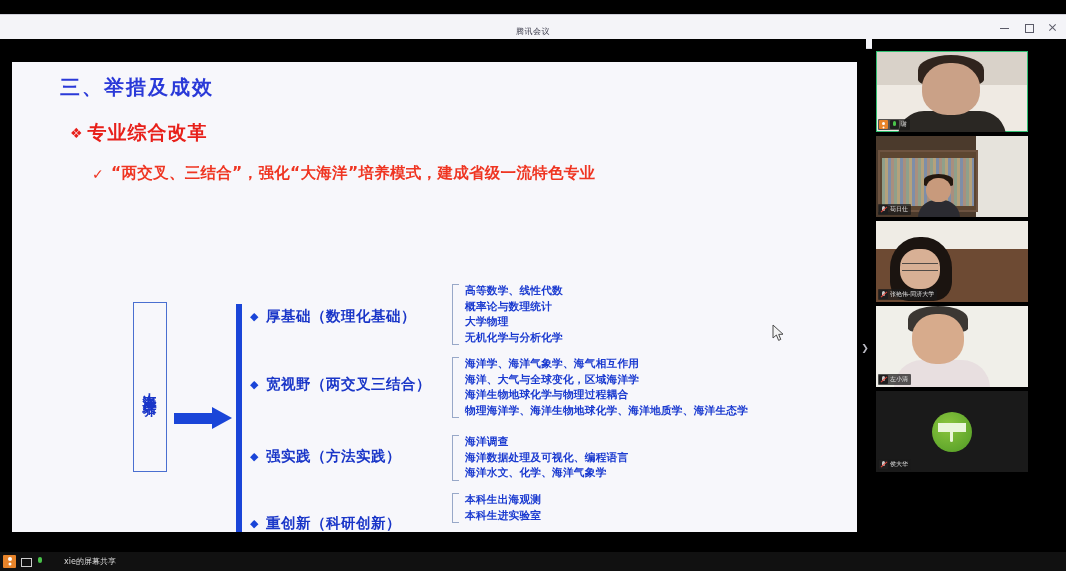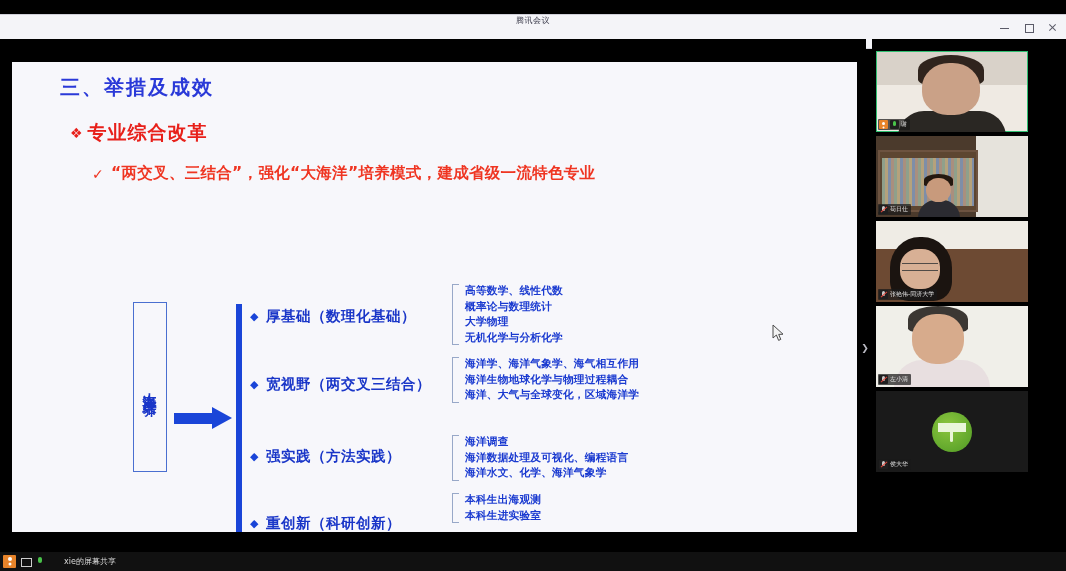--- a/index.html
+++ b/index.html
@@ -5,21 +5,21 @@
   * { box-sizing: border-box; margin:0; padding:0; }
   html,body { width:1066px; height:571px; overflow:hidden; background:#000; }
   body { font-family:"Liberation Sans","DejaVu Sans",sans-serif; }
 
   #app { position:relative; width:1066px; height:571px; background:#000; }
 
   
   .titlebar{
     position:absolute; left:0; top:14px; width:1066px; height:35px;
     background:#f4f4f8; border-top:1px solid #cfcfd8; border-bottom:1px solid #d8d8e0;
-    display:flex; justify-content:center;
+    display:flex; align-items:center; justify-content:center;
   }
   .titlebar .ttl{
     font-size:8px; color:#3a3a4a; letter-spacing:.5px;
     font-family:"DejaVu Sans",sans-serif;
   }
   .winctrls{ position:absolute; right:8px; top:0; height:24px; display:flex; align-items:center; gap:13px;}
   .winctrls div{ width:11px;height:11px; position:relative; cursor:default; }
   .wc-min::after{content:"";position:absolute;left:1px;top:6px;width:9px;height:1px;background:#5a5a68;}
   .wc-max::after{content:"";position:absolute;left:2px;top:2px;width:7px;height:7px;border:1px solid #5a5a68;}
   .wc-close::before,.wc-close::after{content:"";position:absolute;left:1px;top:5px;width:9px;height:1px;background:#5a5a68;}
@@ -221,22 +221,23 @@
           <div>概率论与数理统计</div>
           <div>大学物理</div>
           <div>无机化学与分析化学</div>
         </div>
       </div>
 
       <div class="grp g2">
         <div class="brace"></div>
         <div class="lines">
           <div>海洋学、海洋气象学、海气相互作用</div>
+          <div>海洋、大气与全球变化，区域海洋学</div>
           <div>海洋生物地球化学与物理过程耦合</div>
-          <div>海洋、大气与全球变化，区域海洋学</div>
+          <div>物理海洋学、海洋生物地球化学、海洋地质学、海洋生态学</div>
         </div>
       </div>
 
       <div class="grp g3">
         <div class="brace"></div>
         <div class="lines">
           <div>海洋调查</div>
           <div>海洋数据处理及可视化、编程语言</div>
           <div>海洋水文、化学、海洋气象学</div>
         </div>

